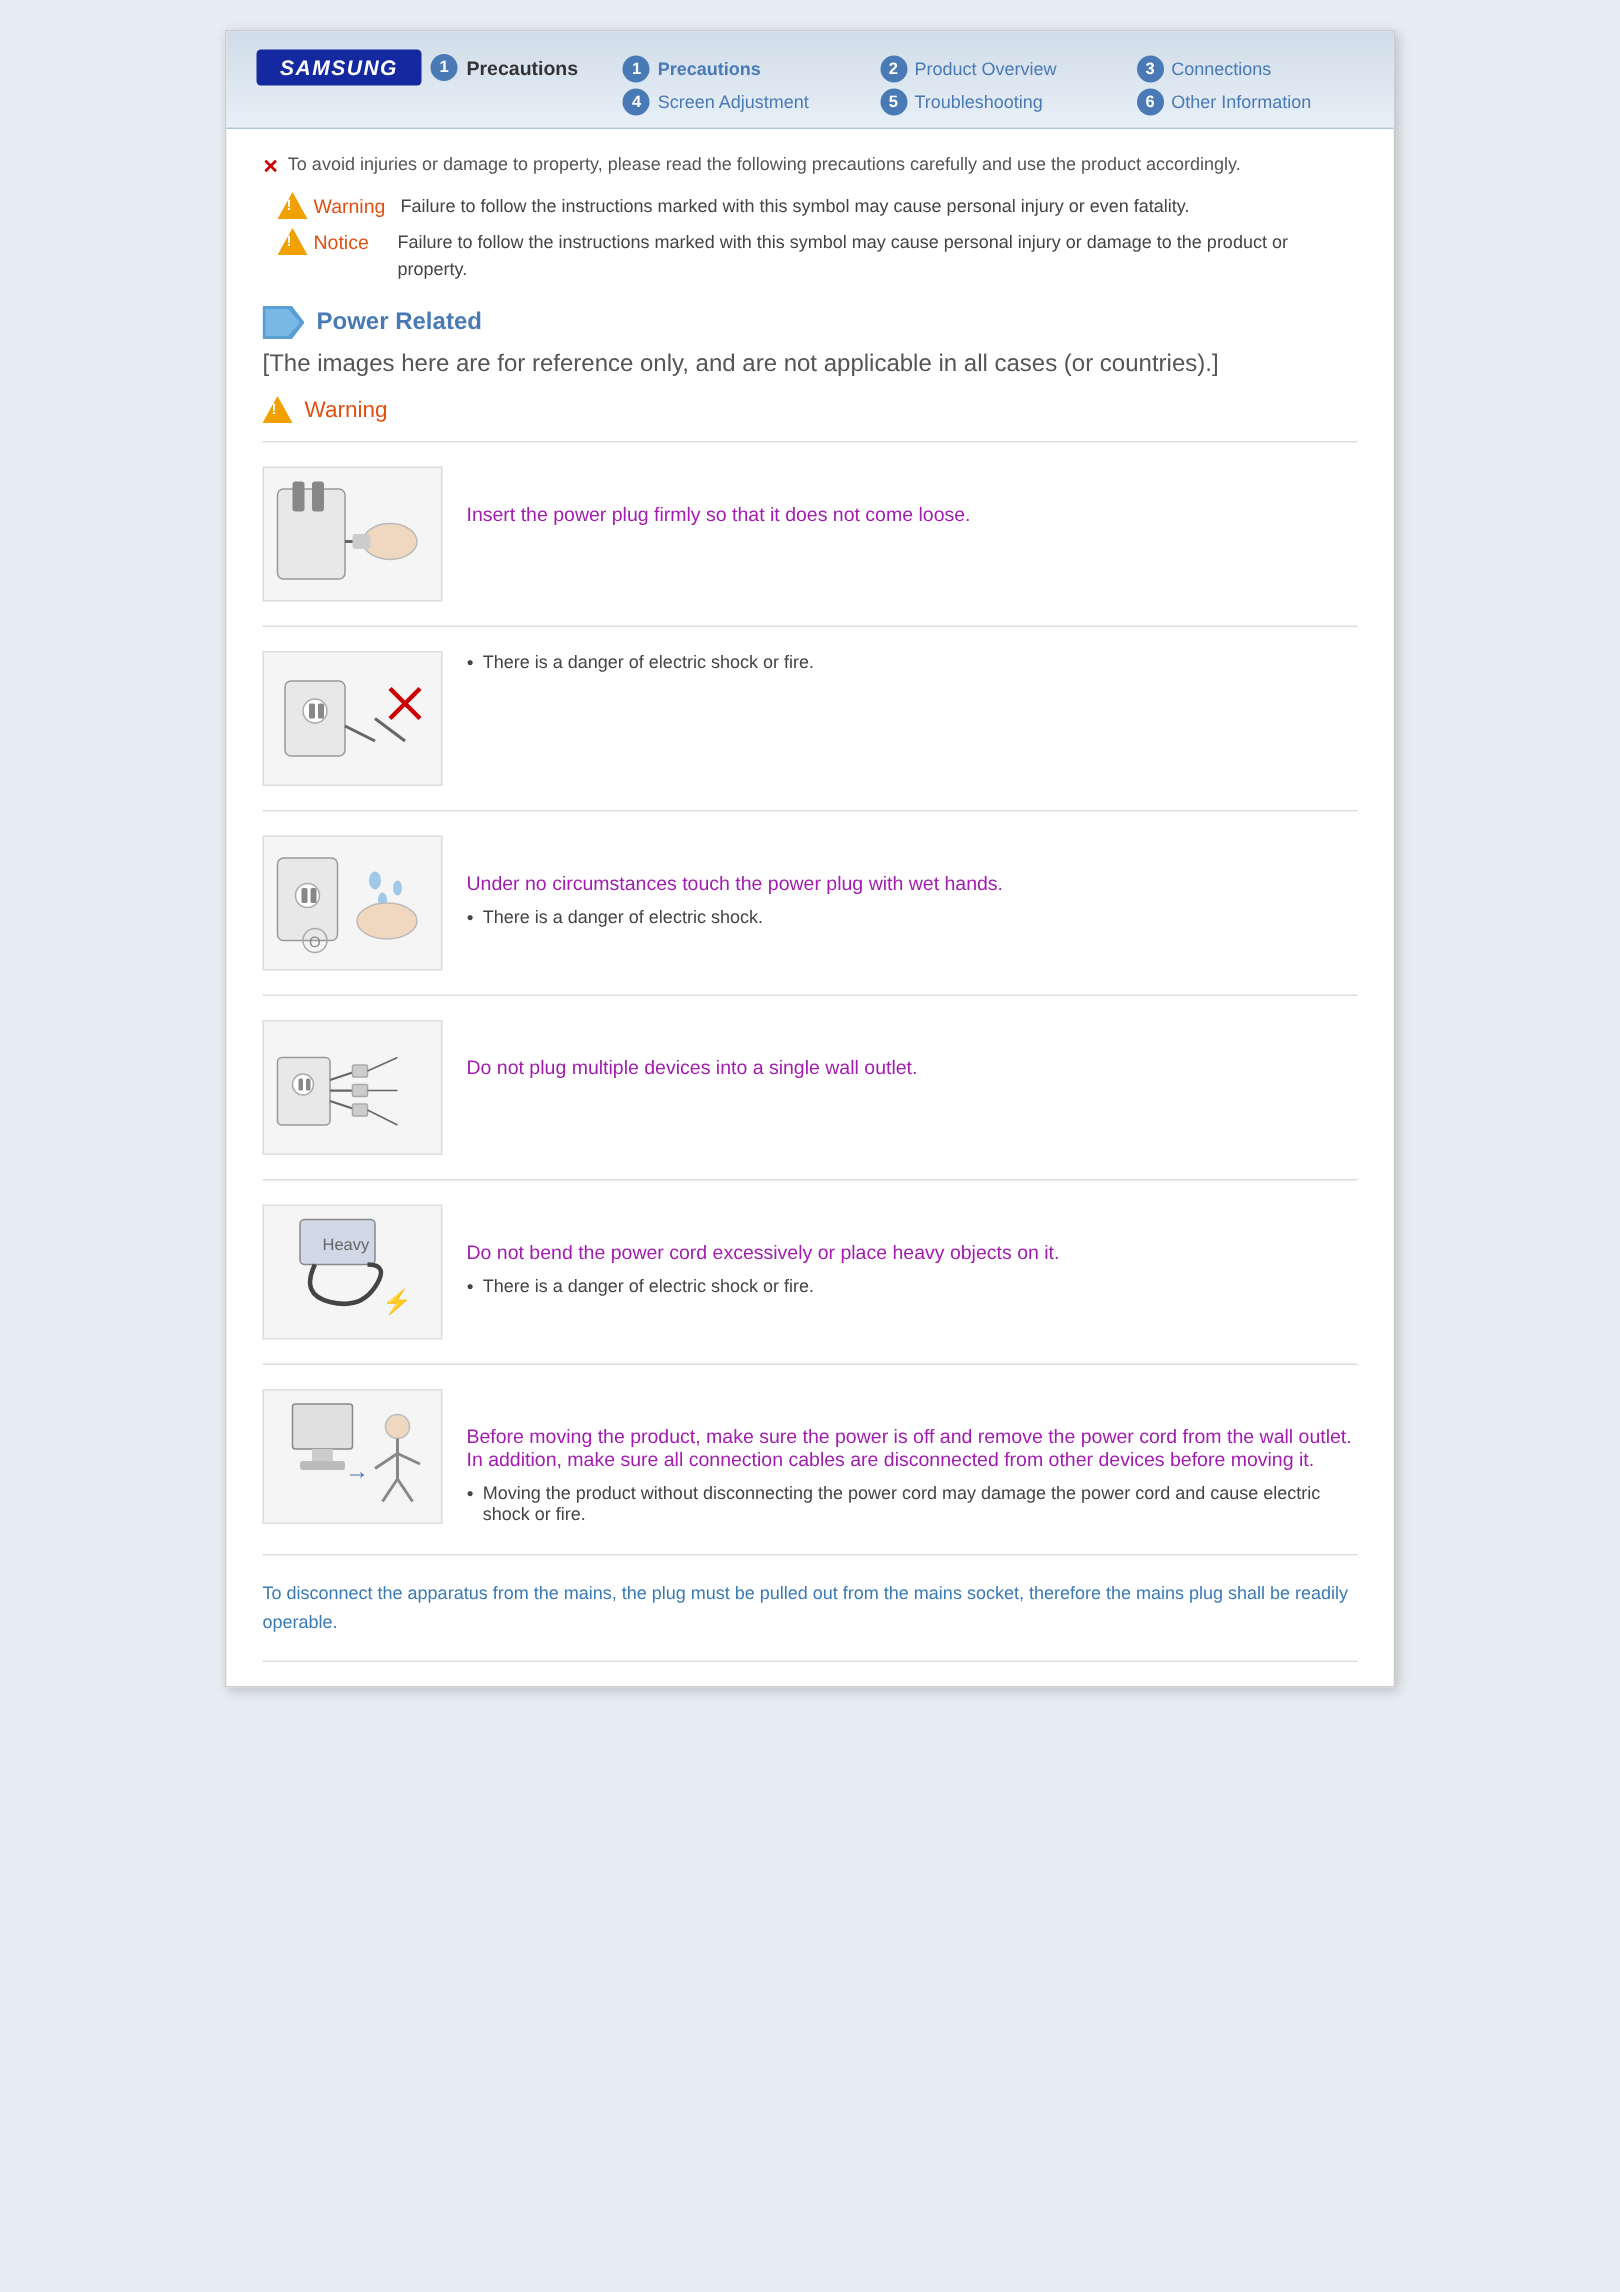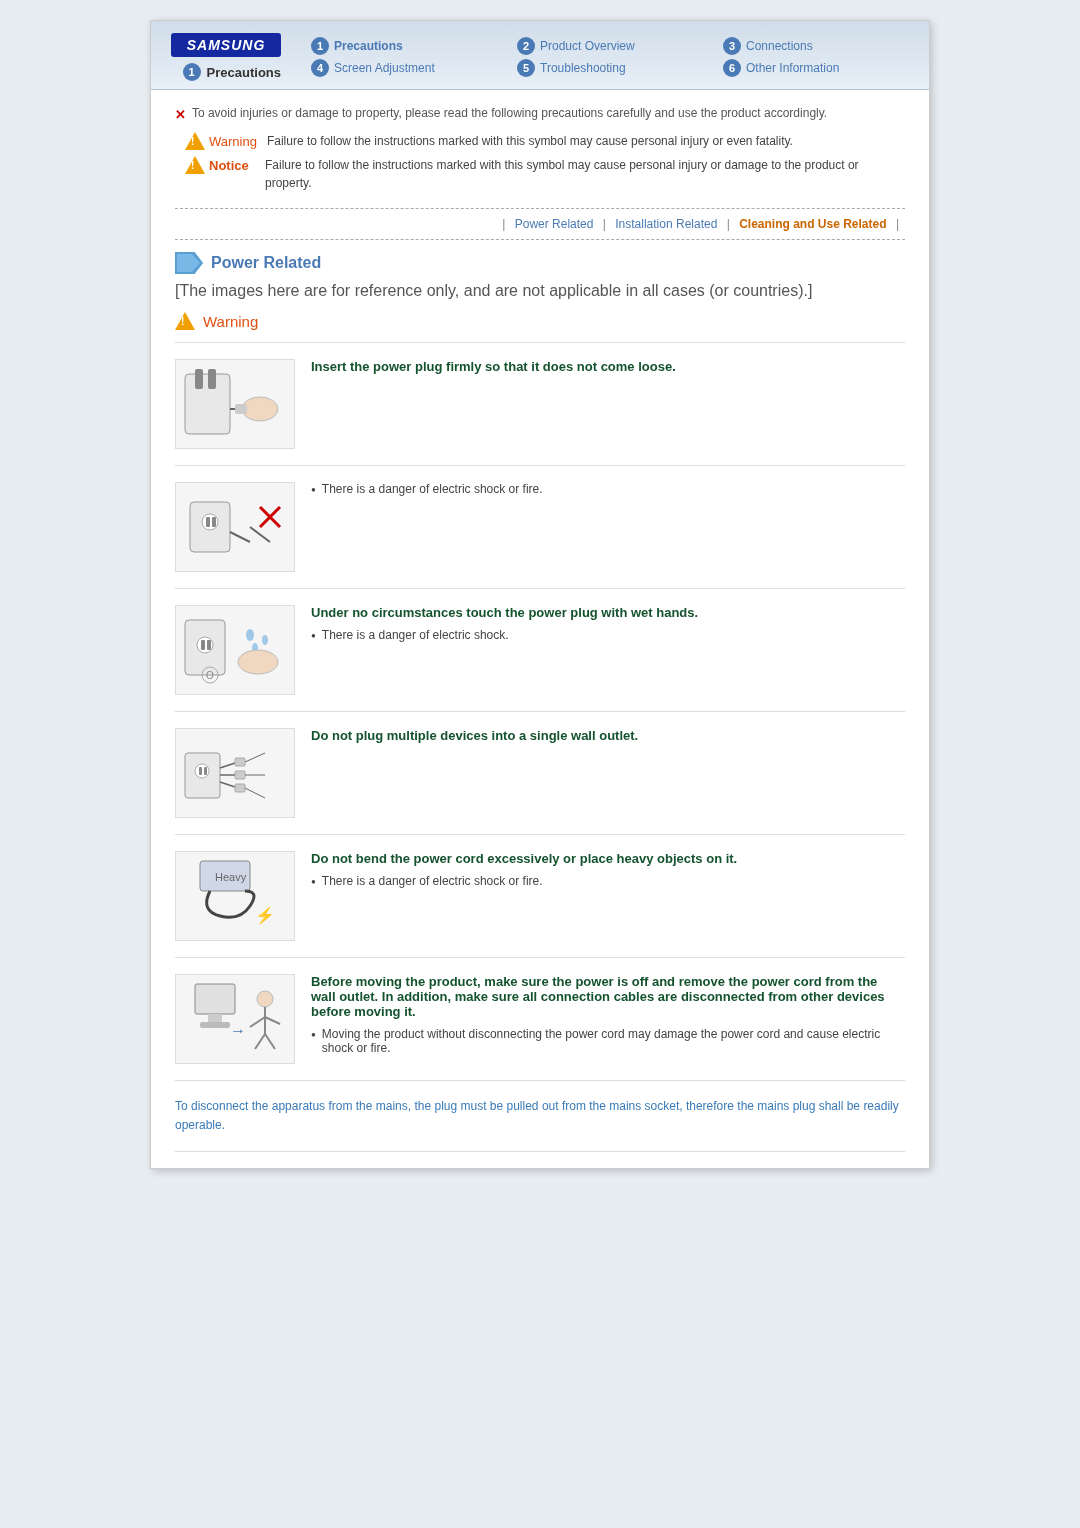--- a/index.html
+++ b/index.html
@@ -24,23 +24,22 @@
       border-bottom: 1px solid #b0c4d8;
       position: relative;
     }
     .header-top {
       display: flex;
       align-items: flex-start;
       gap: 30px;
     }
     .logo-precautions {
       display: flex;
-      flex-direction: column;
+      flex-direction: row;
       gap: 6px;
-      align-items: flex-end;
     }
     .samsung-logo {
       background: #1428a0;
       color: #fff;
       font-size: 14px;
       font-weight: bold;
       font-style: italic;
       padding: 4px 12px;
       border-radius: 3px;
       letter-spacing: 1px;
@@ -147,21 +146,21 @@
       font-weight: bold;
       color: #fff;
     }
     .badge-text-warning {
       color: #e05010;
       font-weight: normal;
       font-size: 13px;
     }
     .badge-text-notice {
       color: #e05010;
-      font-weight: bold;
+      font-weight: normal;
       font-size: 13px;
     }
     .wn-desc {
       font-size: 12px;
       color: #444;
       line-height: 1.5;
     }
     
     .tab-links-section {
       border-top: 1px dashed #aaa;
@@ -237,24 +236,25 @@
       border: 1px solid #ddd;
       display: flex;
       align-items: center;
       justify-content: center;
       overflow: hidden;
     }
     .item-content {
       flex: 1;
     }
     .item-title {
-      color: #14532d;
+      color: #a21caf;
       font-size: 13px;
       margin-bottom: 8px;
-      font-weight: bold;
+      font-weight: normal;
+      margin-top: 24px;
     }
     .item-bullets {
       list-style: none;
       padding: 0;
     }
     .item-bullets li {
       display: flex;
       align-items: flex-start;
       gap: 6px;
       font-size: 12px;
@@ -342,29 +342,20 @@
         <div class="wn-item">
           <div class="notice-badge">
             <div class="triangle-icon"></div>
             <span class="badge-text-notice">Notice</span>
           </div>
           <div class="wn-desc">Failure to follow the instructions marked with this symbol may cause personal injury or damage to the product or property.</div>
         </div>
       </div>
     </div>
 
-    <div class="tab-links-section">
-      <span class="tab-sep">|</span>
-      <a class="tab-link">Power Related</a>
-      <span class="tab-sep">|</span>
-      <a class="tab-link">Installation Related</a>
-      <span class="tab-sep">|</span>
-      <a class="tab-link active">Cleaning and Use Related</a>
-      <span class="tab-sep">|</span>
-    </div>
 
     <div class="section-heading">
       <div class="heading-icon">
         <svg width="28" height="22" viewBox="0 0 28 22">
           <polygon points="0,0 19,0 28,11 19,22 0,22" fill="#5a9fd4"></polygon>
           <polygon points="2,2 17,2 25,11 17,20 2,20" fill="#7ab8e8"></polygon>
         </svg>
       </div>
       <span class="section-heading-text">Power Related</span>
     </div>

